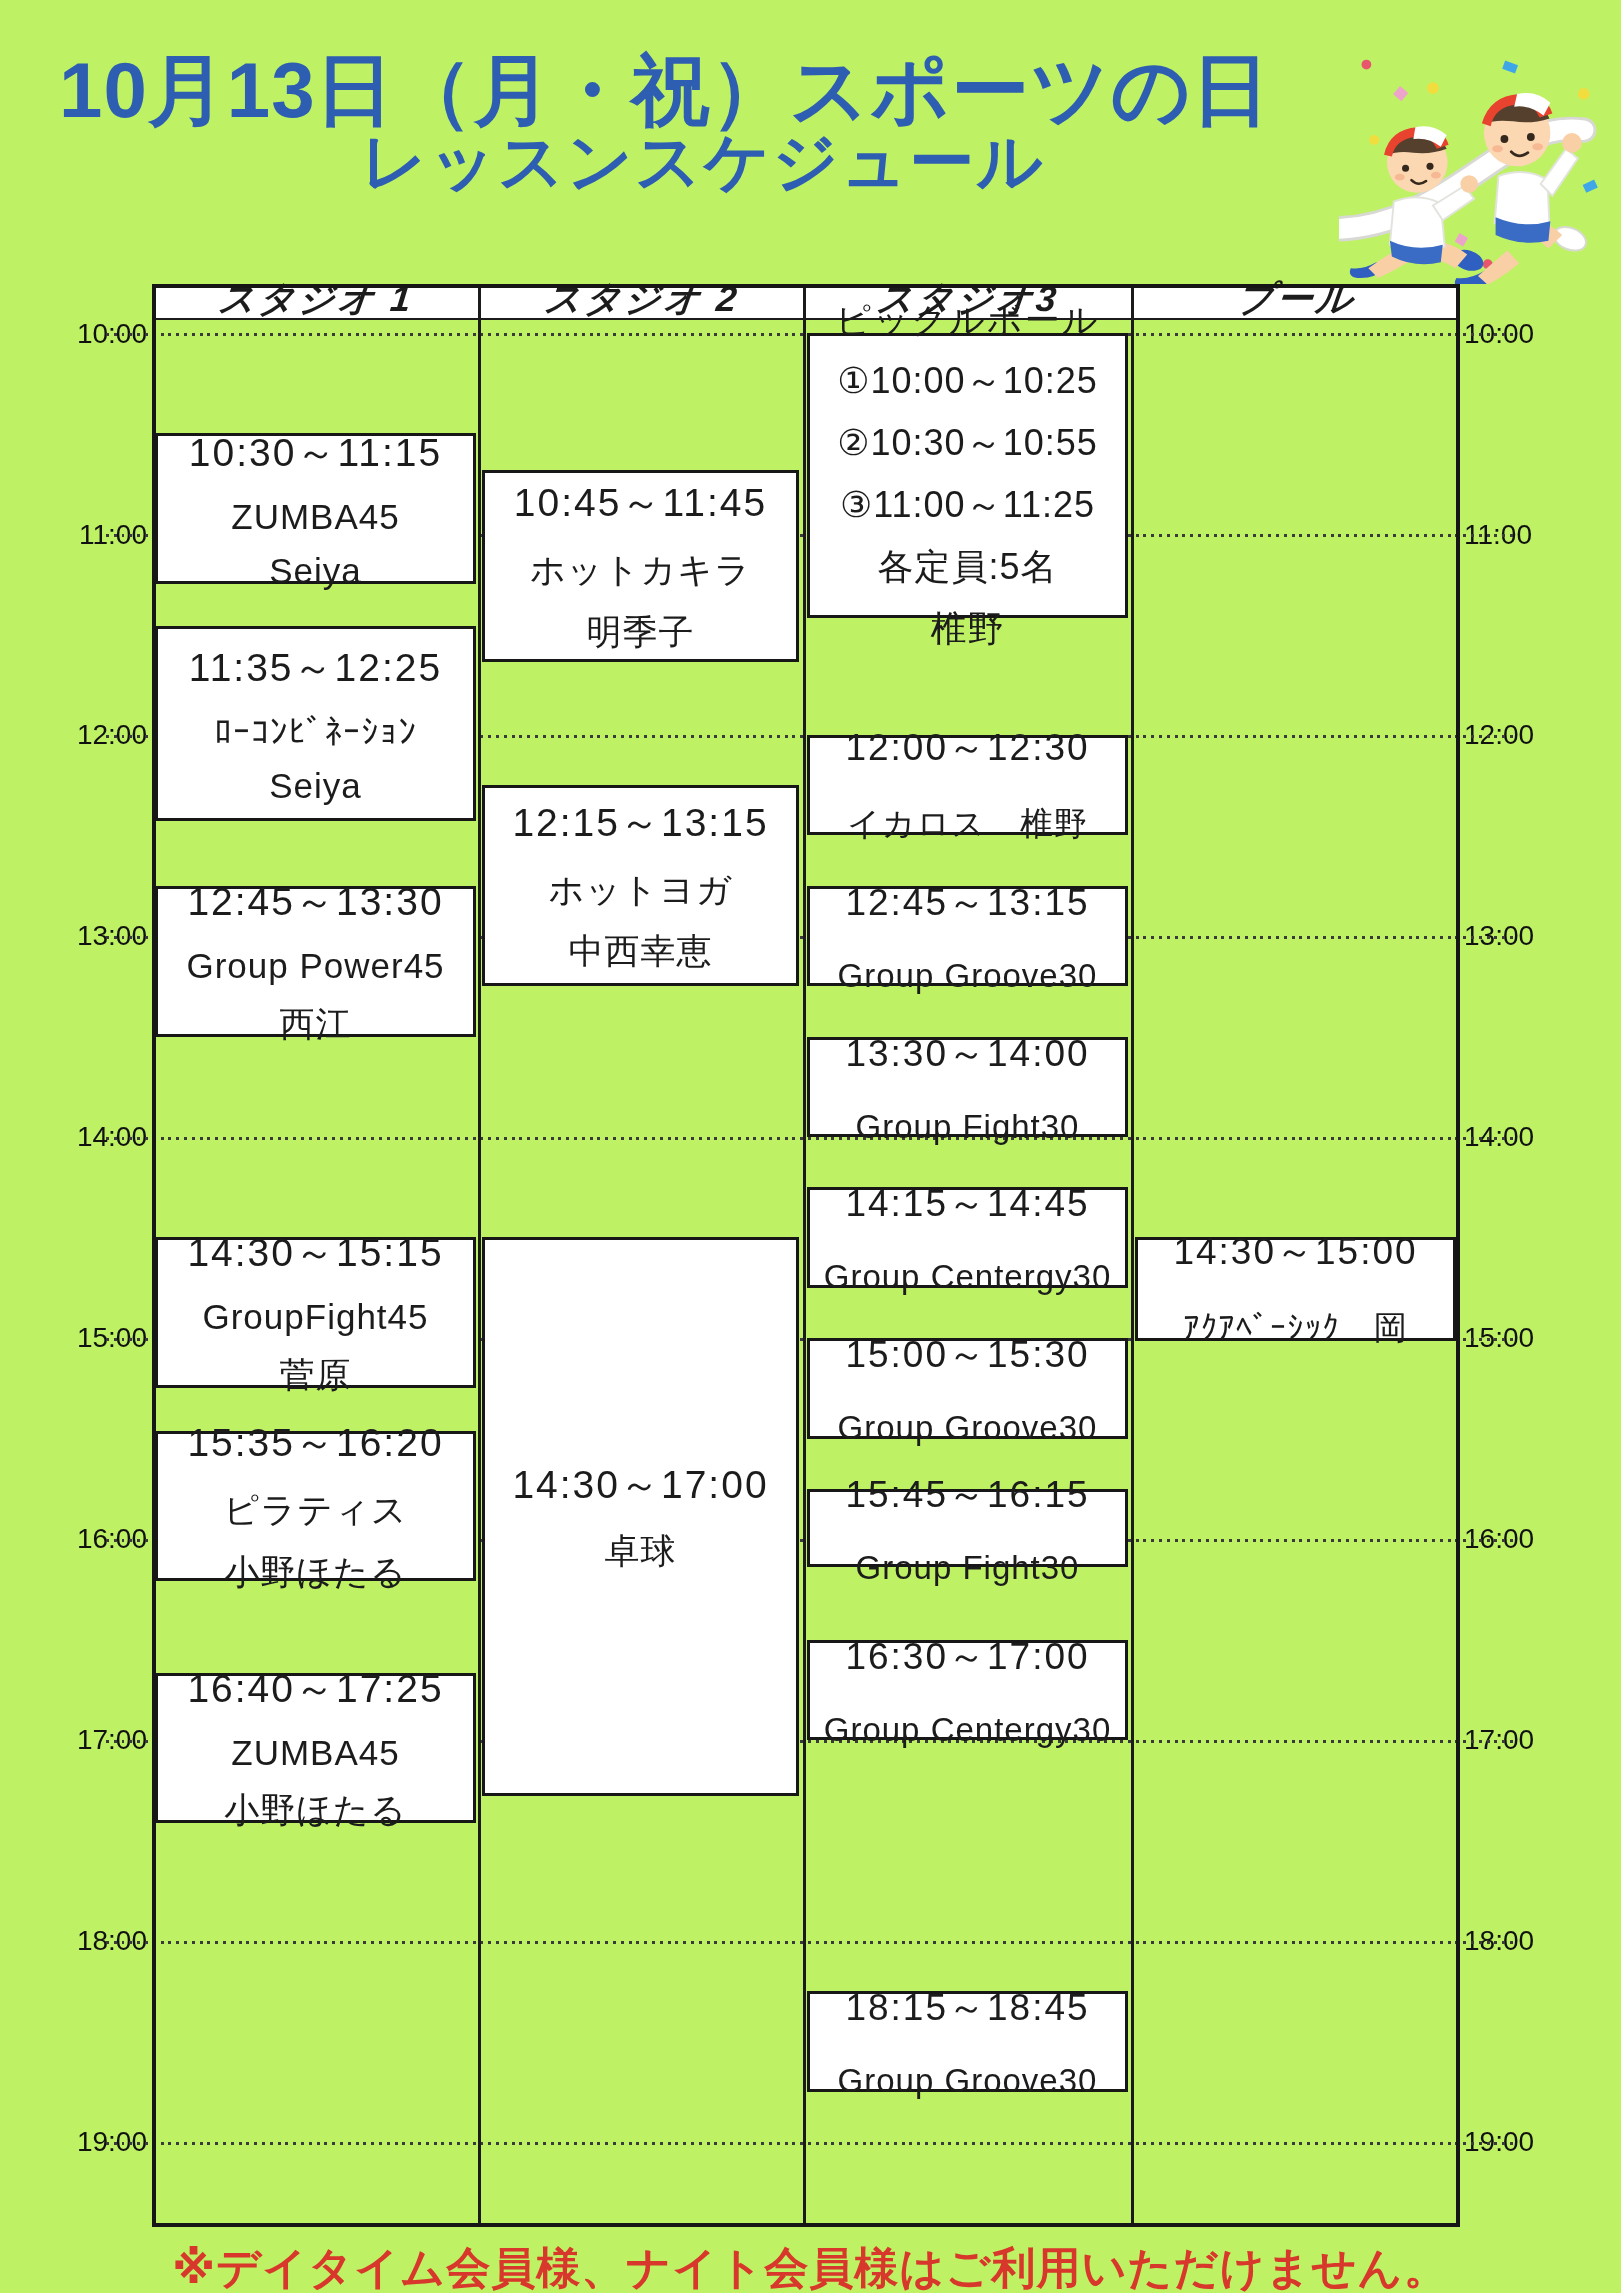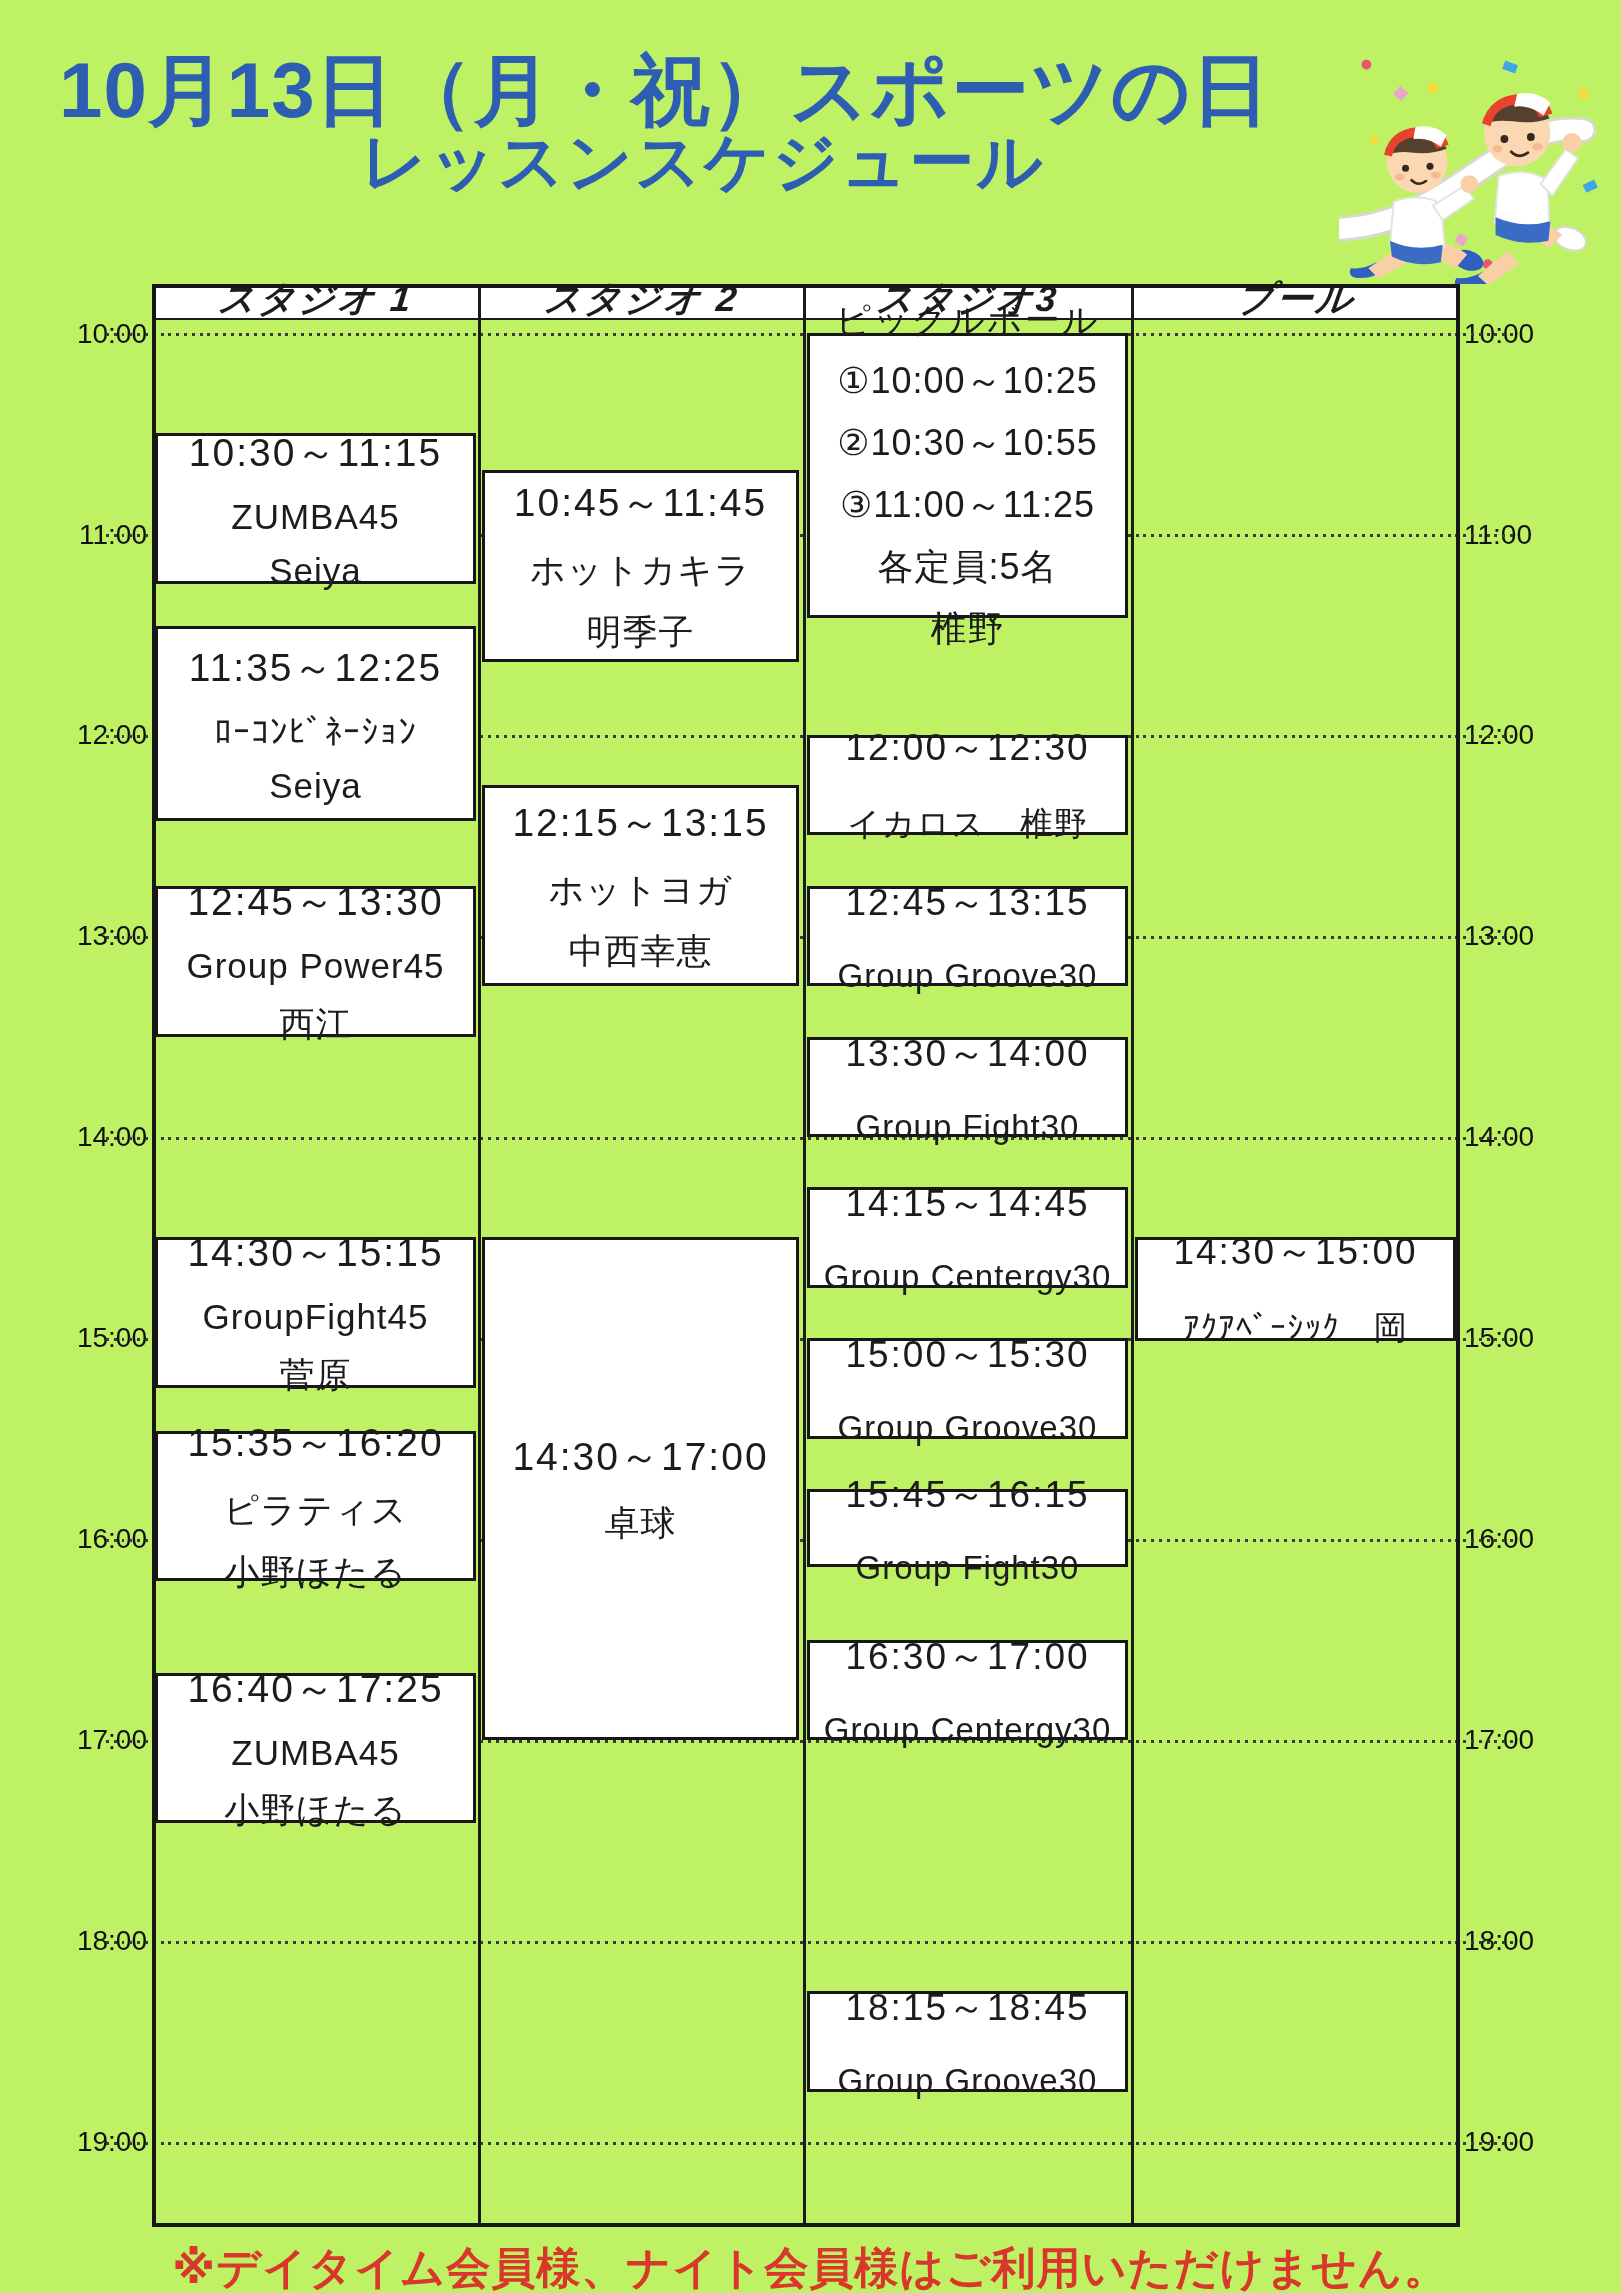--- a/index.html
+++ b/index.html
@@ -187,21 +187,21 @@
   <div class="cell" style="left:482px;top:470px;width:317px;height:192px">
     <div class="t">10:45～11:45</div>
     <div class="n">ホットカキラ</div>
     <div class="n2">明季子</div>
   </div>
   <div class="cell" style="left:482px;top:785px;width:317px;height:201px">
     <div class="t">12:15～13:15</div>
     <div class="n">ホットヨガ</div>
     <div class="n2">中西幸恵</div>
   </div>
-  <div class="cell" style="left:482px;top:1237px;width:317px;height:503px">
+  <div class="cell" style="left:482px;top:1237px;width:317px;height:559px">
     <div class="t">14:30～17:00</div>
     <div class="n">卓球</div>
   </div>
 
   <div class="cell pickle" style="left:807px;top:333px;width:321px;height:285px">
     <div class="pt">ピックルボール</div>
     <div class="ps">①10:00～10:25</div>
     <div class="ps">②10:30～10:55</div>
     <div class="ps">③11:00～11:25</div>
     <div class="ps">各定員:5名</div>

